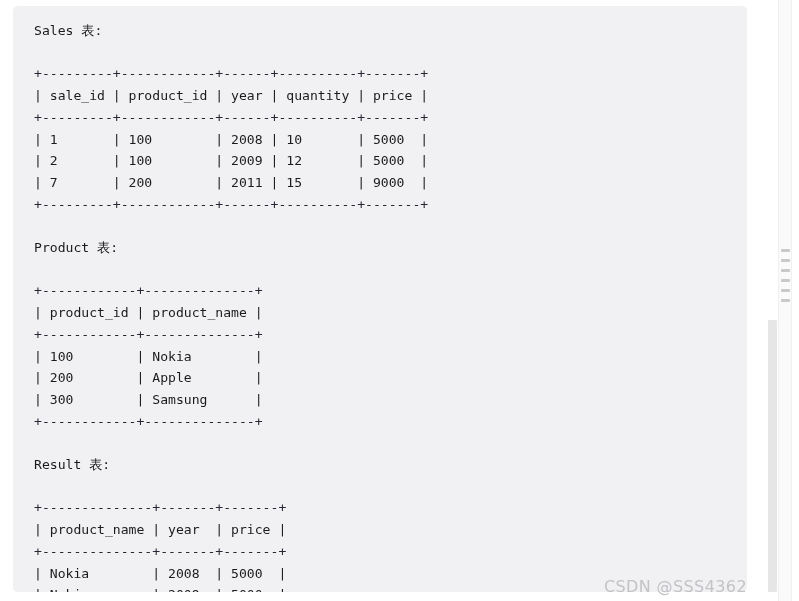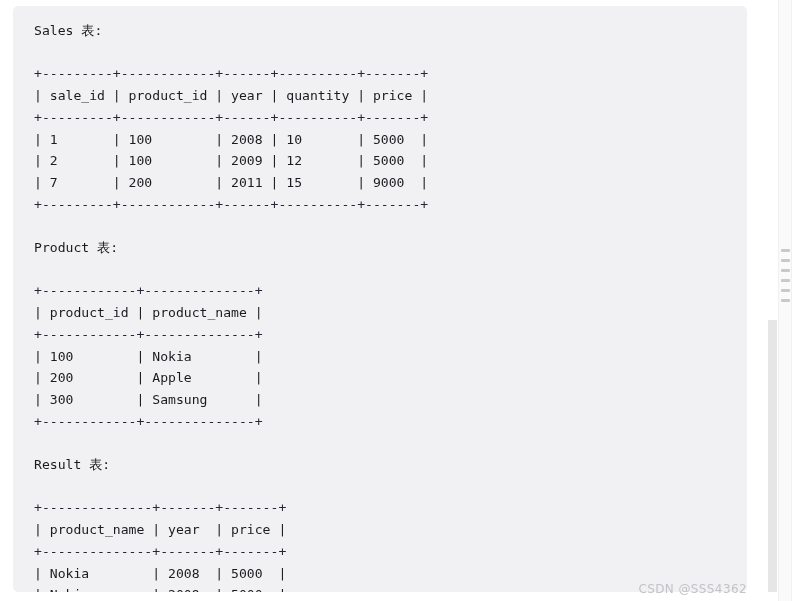--- a/index.html
+++ b/index.html
@@ -87,21 +87,21 @@
     background: #e6e6e6;
     border-radius: 1px;
   }
 
   
   #watermark {
     position: absolute;
     right: 52px;
     bottom: 5px;
     font-family: "DejaVu Sans", "Liberation Sans", sans-serif;
-    font-size: 12px;
+    font-size: 16px;
     color: #c3c3c7;
     letter-spacing: 0.4px;
     user-select: none;
     white-space: nowrap;
   }
 </style>
 </head>
 <body>
 
 <div id="code-block">

